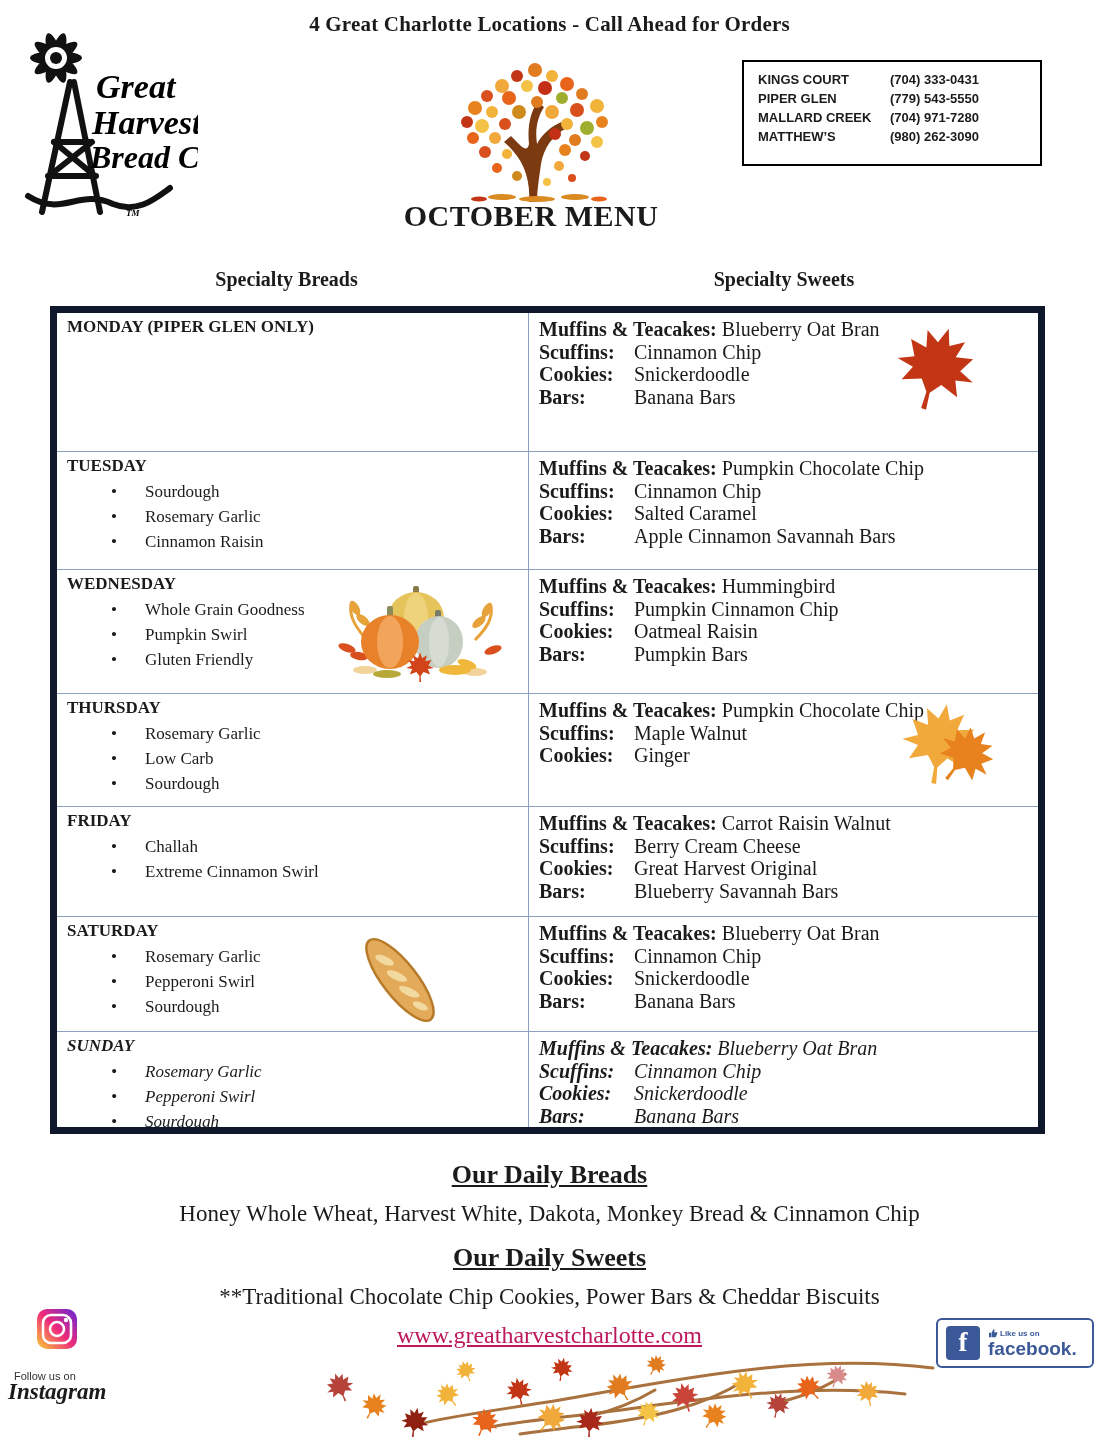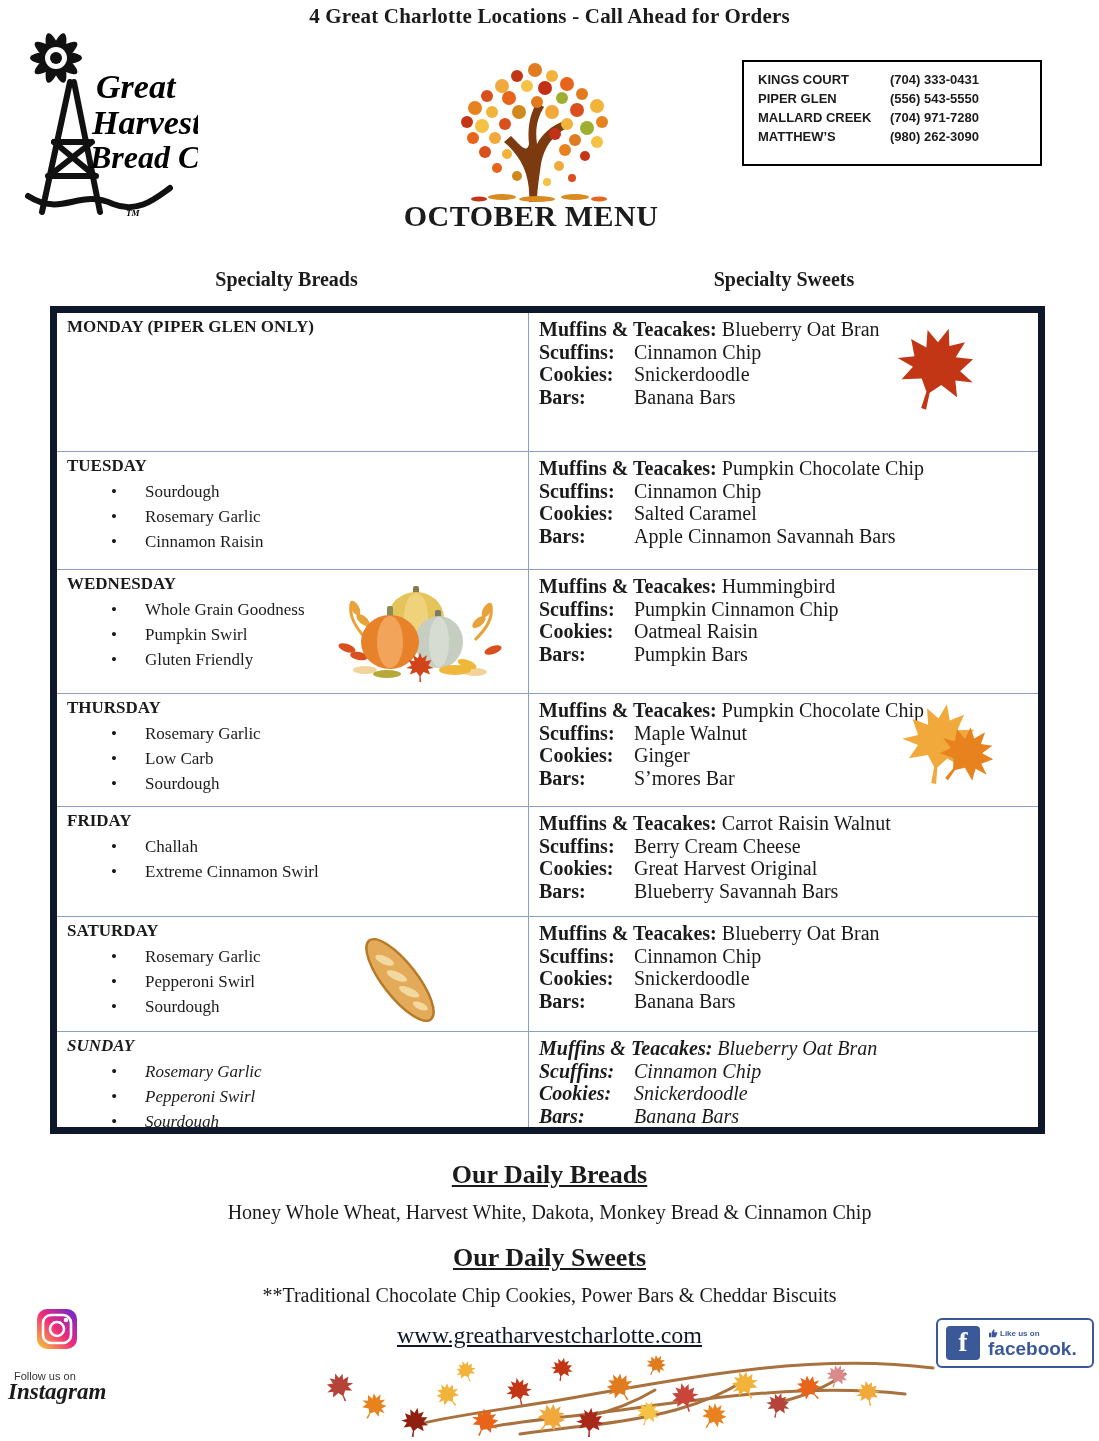--- a/index.html
+++ b/index.html
@@ -2,21 +2,21 @@
 <html><head>
 <meta charset="utf-8">
 <style>
   * { margin:0; padding:0; box-sizing:border-box; }
   body { background:#e9e9e9; }
   .page {
     position:relative; width:1099px; height:1441px; margin:0 auto;
     background:#ffffff; overflow:hidden;
     font-family:"Liberation Serif", serif; color:#1b1b1b;
   }
-  .top-title { position:absolute; top:4px; left:0; width:100%; text-align:center;
+  .top-title { position:absolute; top:12px; left:0; width:100%; text-align:center;
     font-weight:bold; font-size:21px; letter-spacing:0.2px; }
   .logo { position:absolute; left:8px; top:16px; }
   .logo text { font-family:"Liberation Serif", serif; font-style:italic; font-weight:bold; }
   .tree-illustration { position:absolute; left:447px; top:54px; }
   .menu-title { position:absolute; top:199px; left:0; width:1062px; text-align:center;
     font-weight:bold; font-size:30px; letter-spacing:0.5px; }
   .phone-box { position:absolute; left:742px; top:60px; width:300px; height:106px;
     border:2px solid #000; padding:10px 0 0 14px;
     font-family:"Liberation Sans", sans-serif; font-weight:bold; font-size:13px; }
   .phone-row { display:grid; grid-template-columns:132px auto; margin-bottom:4px; }
@@ -46,27 +46,27 @@
   .sw-line .lbl.fixed { display:inline-block; width:95px; }
 
   .deco { position:absolute; }
   .deco.maple-red   { right:52px; top:12px; }
   .deco.pumpkins    { left:278px; top:8px; }
   .deco.maple-orange{ right:30px; top:8px; }
   .deco.baguette    { left:288px; top:18px; }
 
   .daily-title { position:absolute; left:0; width:100%; text-align:center;
     font-weight:bold; font-size:26px; text-decoration:underline; }
-  .daily-line  { position:absolute; left:0; width:100%; text-align:center; font-size:20px; }
+  .daily-line  { position:absolute; left:0; width:100%; text-align:center; font-size:23px; }
   #daily-breads-title { top:1160px; } #daily-breads-line { top:1201px; }
   #daily-sweets-title { top:1243px; } #daily-sweets-line { top:1284px; }
 
   .website { position:absolute; top:1322px; left:0; width:100%; text-align:center;
     font-size:24px; }
-  .website a { color:#0f172a; text-decoration:underline; }
+  .website a { color:#be185d; text-decoration:underline; }
 
   .instagram-badge { position:absolute; left:8px; top:1308px; display:flex; align-items:center; gap:20px;flex-direction:column; }
   .ig-text .follow { font-family:"Liberation Sans", sans-serif; font-size:11px; color:#333; padding-left:6px; }
   .ig-text .name   { font-family:"Liberation Serif", serif; font-style:italic; font-weight:bold; font-size:23px; line-height:20px; }
 
   .facebook-badge { position:absolute; left:936px; top:1318px; width:158px; height:50px;
     background:#fff; border:2px solid #3b5998; border-radius:6px;
     display:flex; align-items:center; padding:0 8px; gap:8px; }
   .fb-f { width:34px; height:34px; background:#3b5998; border-radius:4px;
     color:#fff; font-weight:bold; font-size:27px; text-align:center; line-height:32px;
@@ -174,21 +174,21 @@
 
   <div class="menu-title">OCTOBER MENU</div>
 
   <div class="phone-box">
     <div class="phone-row">
       <span>KINGS COURT</span>
       <span>(704) 333-0431</span>
     </div>
     <div class="phone-row">
       <span>PIPER GLEN</span>
-      <span>(556) 543-5550</span>
+      <span>(779) 543-5550</span>
     </div>
     <div class="phone-row">
       <span>MALLARD CREEK</span>
       <span>(704) 971-7280</span>
     </div>
     <div class="phone-row">
       <span>MATTHEW’S</span>
       <span>(980) 262-3090</span>
     </div>
   </div>
@@ -291,21 +291,20 @@
         <ul class="bread-list">
           <li>Rosemary Garlic</li>
           <li>Low Carb</li>
           <li>Sourdough</li>
         </ul>
       </div>
       <div class="cell sweets">
         <div class="sw-line"><span class="lbl">Muffins &amp; Teacakes:</span> <span>Pumpkin Chocolate Chip</span></div>
         <div class="sw-line"><span class="lbl fixed">Scuffins:</span><span>Maple Walnut</span></div>
         <div class="sw-line"><span class="lbl fixed">Cookies:</span><span>Ginger</span></div>
-        <div class="sw-line"><span class="lbl fixed">Bars:</span><span>S’mores Bar</span></div>
         <svg class="deco maple-orange" width="115" height="92" viewBox="0 0 115 92">
           <use href="#mapleLeaf" fill="#f2a93b" transform="translate(6 0) scale(0.82) rotate(10 50 50)"></use>
           <use href="#mapleLeaf" fill="#e8821e" transform="translate(42 22) scale(0.62) rotate(40 50 50)"></use>
         </svg>
       </div>
     </div>
 
     <div class="menu-row r4">
       <div class="cell breads">
         <div class="day">FRIDAY</div>

